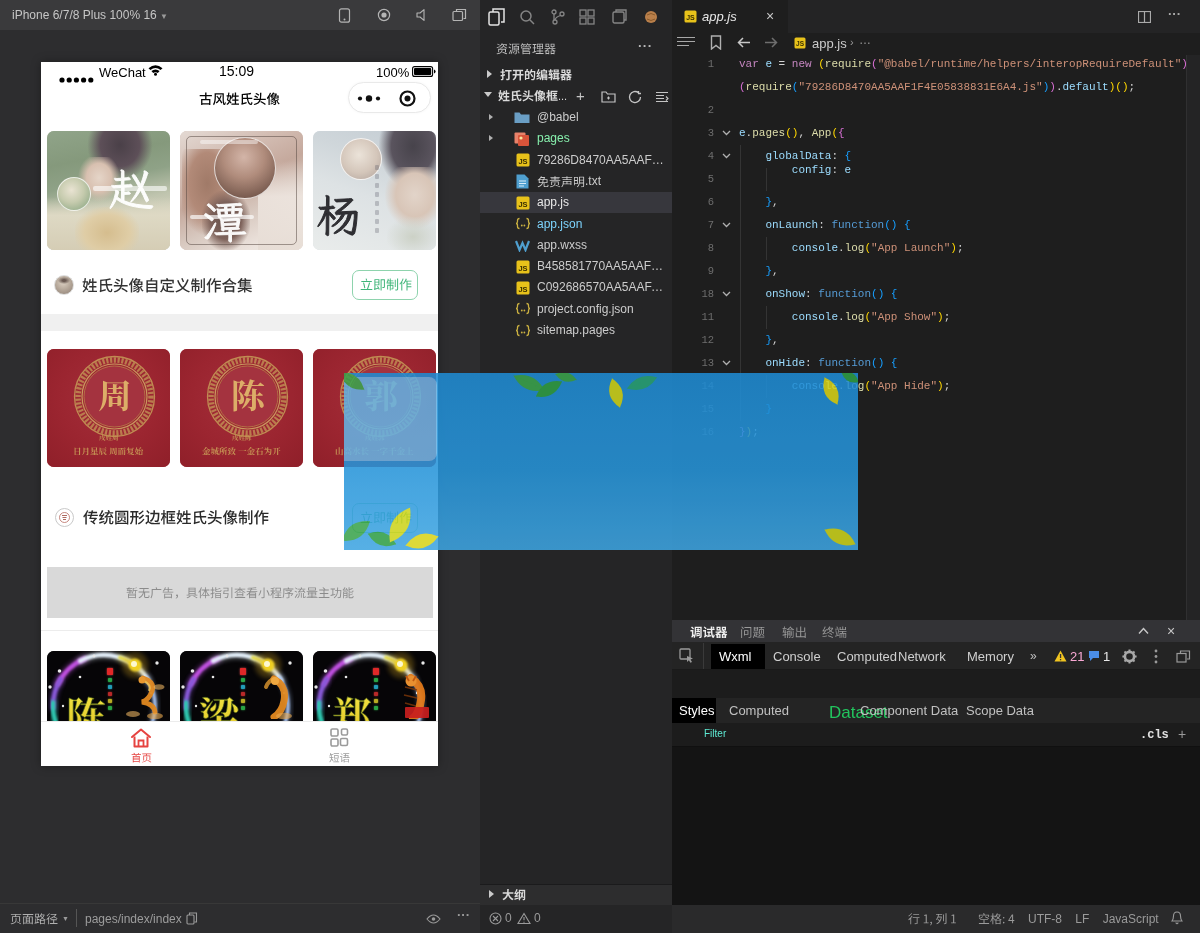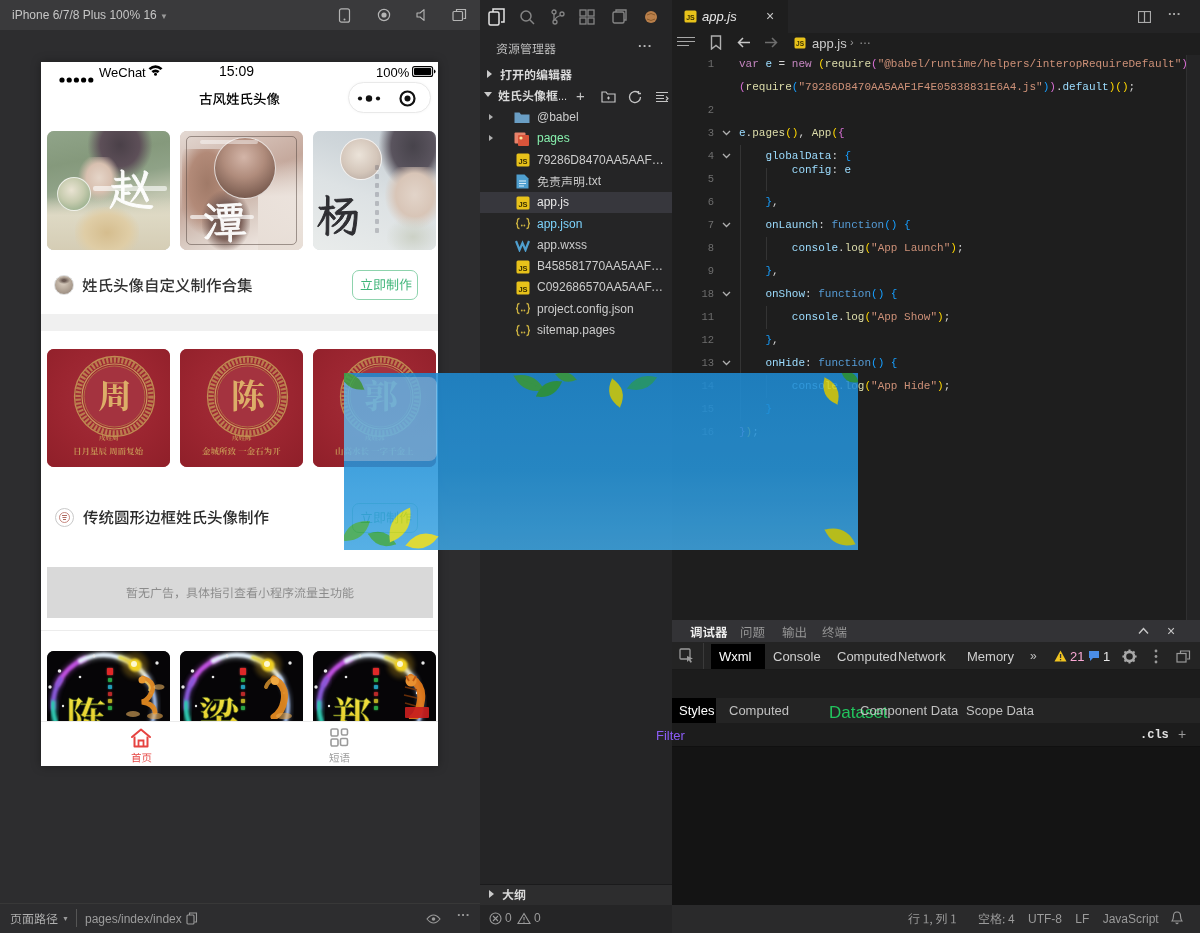--- a/index.html
+++ b/index.html
@@ -691,21 +691,21 @@
   </svg>
 <div class="ab" style="left:672px;top:670px;width:528px;height:28px;background:#1c1c1c"></div>
 <div class="ab" style="left:672px;top:698px;width:528px;height:25px;background:#242424"></div>
 <div class="ab" style="left:672px;top:698px;width:44px;height:25px;background:#000"></div>
 <div class="ab" style="left:679px;top:703px;font-size:13px;color:#fff">Styles</div>
 <div class="ab" style="left:729px;top:703px;font-size:13px;color:#c0c0c0">Computed</div>
 <div class="ab" style="left:829px;top:703px;font-size:17px;color:#22c55e">Dataset</div>
 <div class="ab" style="left:860px;top:703px;font-size:13px;color:#c0c0c0">Component Data</div>
 <div class="ab" style="left:966px;top:703px;font-size:13px;color:#c0c0c0">Scope Data</div>
 <div class="ab" style="left:672px;top:723px;width:528px;height:24px;background:#1c1c1c;border-bottom:1px solid #101010"></div>
-<div class="ab" style="left:656px;top:728px;font-size:13px;color:#8b5cf6">Filter</div>
+<div class="ab" style="left:704px;top:728px;font-size:10px;color:#5eead4">Filter</div>
 <div class="ab mono" style="left:1140px;top:728px;font-size:12px;color:#e0e0e0;font-weight:bold">.cls</div>
 <div class="ab" style="left:1178px;top:726px;font-size:14px;color:#9a9a9a">+</div>
 <div id="statusr"></div>
 <svg class="ab " style="left:908.0px;top:910.0px" width="49" height="18" viewBox="0 0 49 18">
     <path transform="translate(0,13.3)" d="M5.2 -9.4V-8.5H11.1V-9.4ZM3.2 -10.1C2.6 -9.2 1.4 -8.1 0.4 -7.5C0.6 -7.3 0.8 -6.9 0.9 -6.7C2.0 -7.5 3.3 -8.7 4.1 -9.7ZM4.7 -6.0V-5.2H8.7V-0.2C8.7 -0.0 8.7 0.0 8.4 0.1C8.2 0.1 7.4 0.1 6.5 0.0C6.7 0.3 6.8 0.7 6.8 0.9C8.0 0.9 8.7 0.9 9.1 0.8C9.5 0.6 9.6 0.4 9.6 -0.2V-5.2H11.5V-6.0ZM3.7 -7.5C2.9 -6.1 1.5 -4.8 0.3 -3.9C0.5 -3.7 0.8 -3.3 0.9 -3.1C1.4 -3.5 1.8 -3.9 2.3 -4.4V1.0H3.2V-5.4C3.7 -6.0 4.2 -6.6 4.5 -7.2Z M15.7 0.0H20.6V-0.9H18.8V-8.8H18.0C17.5 -8.5 16.9 -8.3 16.1 -8.2V-7.5H17.7V-0.9H15.7Z M22.2 2.3C23.3 1.8 24.0 0.9 24.0 -0.2C24.0 -1.0 23.7 -1.5 23.1 -1.5C22.6 -1.5 22.2 -1.2 22.2 -0.7C22.2 -0.3 22.6 0.0 23.1 0.0L23.2 0.0C23.2 0.7 22.7 1.3 22.0 1.6Z M35.1 -8.7V-2.0H36.0V-8.7ZM37.5 -10.0V-0.2C37.5 -0.0 37.5 0.0 37.3 0.0C37.1 0.1 36.5 0.1 35.8 0.0C35.9 0.3 36.1 0.7 36.1 0.9C37.0 0.9 37.6 0.9 38.0 0.8C38.3 0.6 38.5 0.3 38.5 -0.2V-10.0ZM29.5 -3.6C30.2 -3.2 30.9 -2.6 31.4 -2.2C30.6 -1.0 29.5 -0.2 28.3 0.3C28.5 0.4 28.8 0.8 28.9 1.0C31.4 -0.1 33.3 -2.5 33.9 -6.6L33.3 -6.8L33.2 -6.8H30.5C30.6 -7.3 30.8 -7.9 31.0 -8.6H34.2V-9.4H28.1V-8.6H30.1C29.6 -6.7 29.0 -5.0 28.0 -3.9C28.2 -3.8 28.6 -3.5 28.7 -3.3C29.3 -4.0 29.7 -4.9 30.2 -5.9H32.9C32.7 -4.8 32.3 -3.8 31.8 -3.0C31.4 -3.4 30.6 -3.9 30.1 -4.3Z M43.1 0.0H47.9V-0.9H46.2V-8.8H45.3C44.9 -8.5 44.3 -8.3 43.5 -8.2V-7.5H45.1V-0.9H43.1Z" fill="#9a9a9a"></path>
   </svg>
 <svg class="ab " style="left:978.0px;top:910.0px" width="37" height="18" viewBox="0 0 37 18">
     <path transform="translate(0,13.3)" d="M6.8 -6.4C8.0 -5.8 9.6 -4.9 10.4 -4.3L11.0 -5.0C10.2 -5.5 8.5 -6.4 7.3 -7.0ZM4.6 -7.1C3.7 -6.3 2.4 -5.5 1.0 -5.0L1.5 -4.2C3.0 -4.8 4.3 -5.7 5.2 -6.5ZM0.9 -0.3V0.6H11.1V-0.3H6.5V-3.3H9.9V-4.1H2.2V-3.3H5.5V-0.3ZM5.1 -9.9C5.3 -9.5 5.5 -9.0 5.7 -8.6H0.9V-5.9H1.8V-7.8H10.2V-6.2H11.1V-8.6H6.8C6.6 -9.1 6.3 -9.7 6.0 -10.2Z M18.9 -8.0H21.5C21.2 -7.2 20.7 -6.6 20.1 -6.0C19.5 -6.5 19.1 -7.2 18.8 -7.8ZM14.4 -10.1V-7.5H12.6V-6.7H14.3C13.9 -5.0 13.1 -3.1 12.3 -2.1C12.5 -1.9 12.7 -1.5 12.8 -1.3C13.4 -2.1 14.0 -3.4 14.4 -4.8V0.9H15.3V-5.1C15.6 -4.6 16.1 -3.9 16.3 -3.6L16.8 -4.3C16.6 -4.6 15.6 -5.8 15.3 -6.1V-6.7H16.6L16.4 -6.4C16.6 -6.3 16.9 -6.0 17.1 -5.8C17.5 -6.2 17.9 -6.6 18.3 -7.1C18.6 -6.5 19.0 -5.9 19.5 -5.4C18.5 -4.5 17.3 -3.9 16.1 -3.5C16.3 -3.3 16.5 -3.0 16.6 -2.8C16.9 -2.9 17.2 -3.0 17.5 -3.1V1.0H18.4V0.4H21.7V0.9H22.6V-3.2L23.2 -3.0C23.3 -3.3 23.5 -3.6 23.7 -3.8C22.5 -4.1 21.5 -4.7 20.7 -5.4C21.6 -6.3 22.2 -7.3 22.7 -8.6L22.1 -8.8L21.9 -8.8H19.3C19.5 -9.1 19.7 -9.5 19.8 -9.9L19.0 -10.1C18.5 -8.9 17.7 -7.7 16.8 -6.8V-7.5H15.3V-10.1ZM18.4 -0.3V-2.7H21.7V-0.3ZM18.1 -3.4C18.8 -3.8 19.5 -4.3 20.1 -4.8C20.7 -4.3 21.4 -3.8 22.2 -3.4Z M25.7 -4.7C26.1 -4.7 26.5 -5.0 26.5 -5.5C26.5 -6.0 26.1 -6.4 25.7 -6.4C25.2 -6.4 24.9 -6.0 24.9 -5.5C24.9 -5.0 25.2 -4.7 25.7 -4.7ZM25.7 0.2C26.1 0.2 26.5 -0.2 26.5 -0.7C26.5 -1.2 26.1 -1.5 25.7 -1.5C25.2 -1.5 24.9 -1.2 24.9 -0.7C24.9 -0.2 25.2 0.2 25.7 0.2Z M34.1 0.0H35.1V-2.4H36.3V-3.3H35.1V-8.8H33.9L30.3 -3.1V-2.4H34.1ZM34.1 -3.3H31.4L33.4 -6.3C33.7 -6.7 33.9 -7.2 34.1 -7.6H34.2C34.1 -7.2 34.1 -6.4 34.1 -6.0Z" fill="#9a9a9a"></path>
   </svg>
 <div class="ab" style="left:1028px;top:912px;font-size:12px;color:#9a9a9a">UTF-8 &nbsp;&nbsp; LF &nbsp;&nbsp; JavaScript</div>

